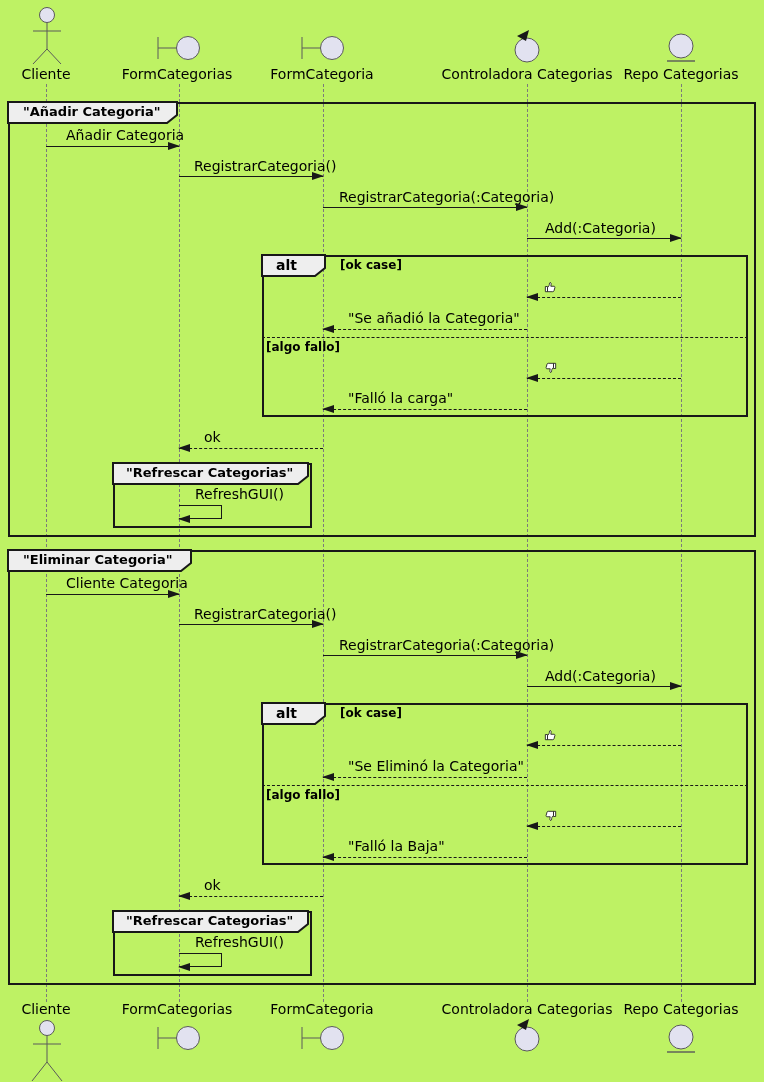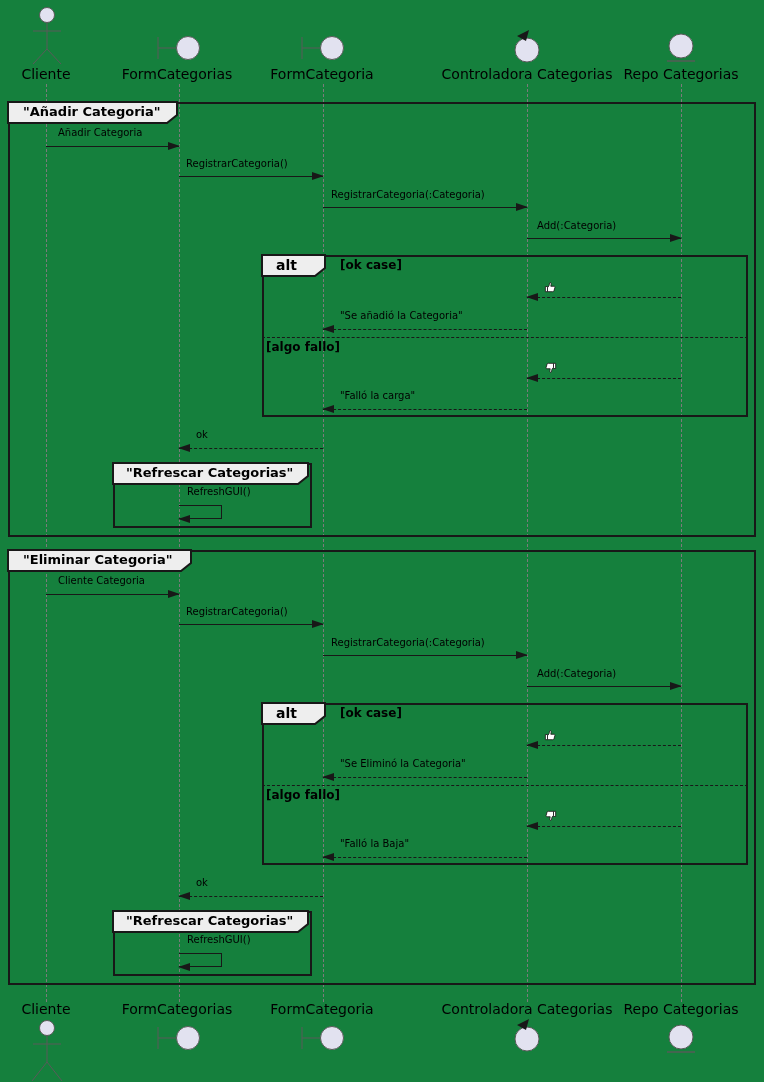--- a/index.html
+++ b/index.html
@@ -1,24 +1,24 @@
 <!DOCTYPE html>
 <html><head>
 <meta charset="utf-8">
 <style>
   html,body{margin:0;padding:0;background:#ffffff;}
-  #canvas{position:relative;width:764px;height:1082px;background:#15803d;
+  #canvas{position:relative;width:764px;height:1082px;background:#bef264;
           font-family:"DejaVu Sans","Liberation Sans",sans-serif;color:#000;overflow:hidden;}
   .lifeline{position:absolute;top:84px;height:918px;width:0;border-left:1px dashed #7b7b7b;}
   .plabel{position:absolute;font-size:14px;white-space:nowrap;transform:translateX(-50%);}
   .frame{position:absolute;border:2px solid #181818;background:transparent;box-sizing:border-box;}
   .pent{position:absolute;}
   .ftitle{position:absolute;font-size:13px;font-weight:bold;white-space:nowrap;}
   .guard{position:absolute;font-size:12px;font-weight:bold;white-space:nowrap;}
-  .mlabel{position:absolute;font-size:10px;white-space:nowrap;}
+  .mlabel{position:absolute;font-size:14px;white-space:nowrap;margin-left:8px;}
   .arrow{position:absolute;height:0;border-top:1px solid #181818;}
   .arrow.ret{border-top:1px dashed #181818;}
   .head-r{position:absolute;right:-1px;top:-5px;width:0;height:0;
           border-left:12px solid #181818;border-top:4px solid transparent;border-bottom:4px solid transparent;}
   .head-l{position:absolute;left:-1px;top:-5px;width:0;height:0;
           border-right:12px solid #181818;border-top:4px solid transparent;border-bottom:4px solid transparent;}
   .divider{position:absolute;height:0;border-top:1px dashed #181818;}
   .selfloop{position:absolute;border:1px solid #181818;border-left:none;box-sizing:border-box;}
   .selfloop .head-l{left:-1px;top:auto;bottom:-5px;}
   .thumb{position:absolute;}

